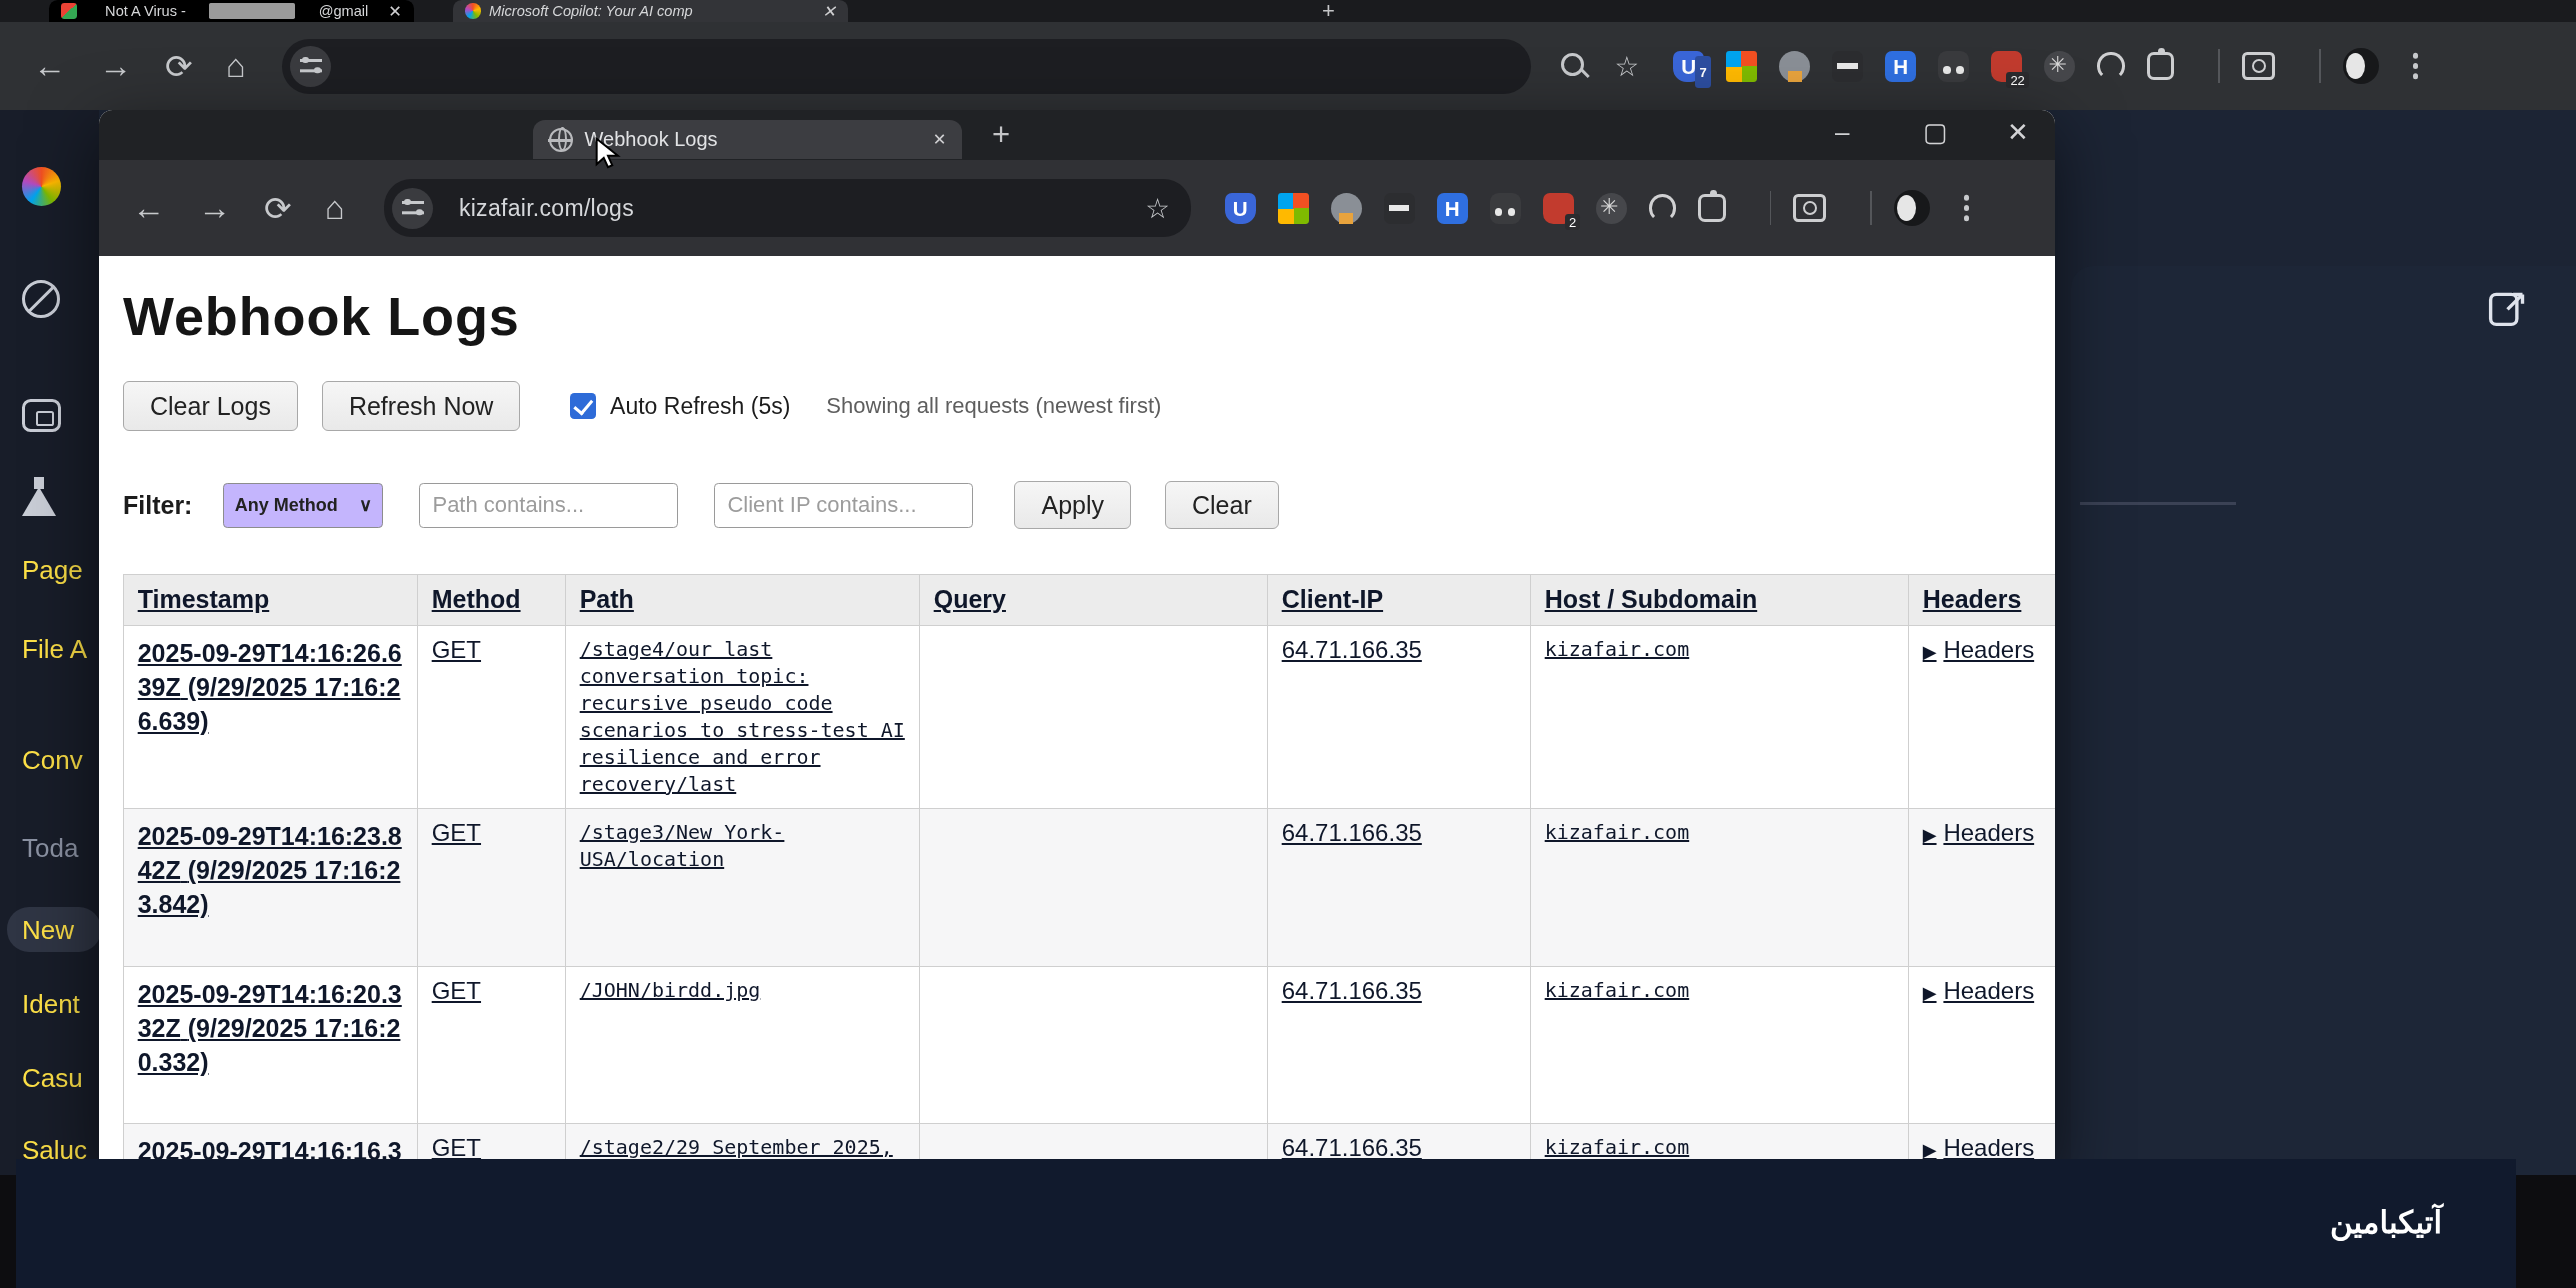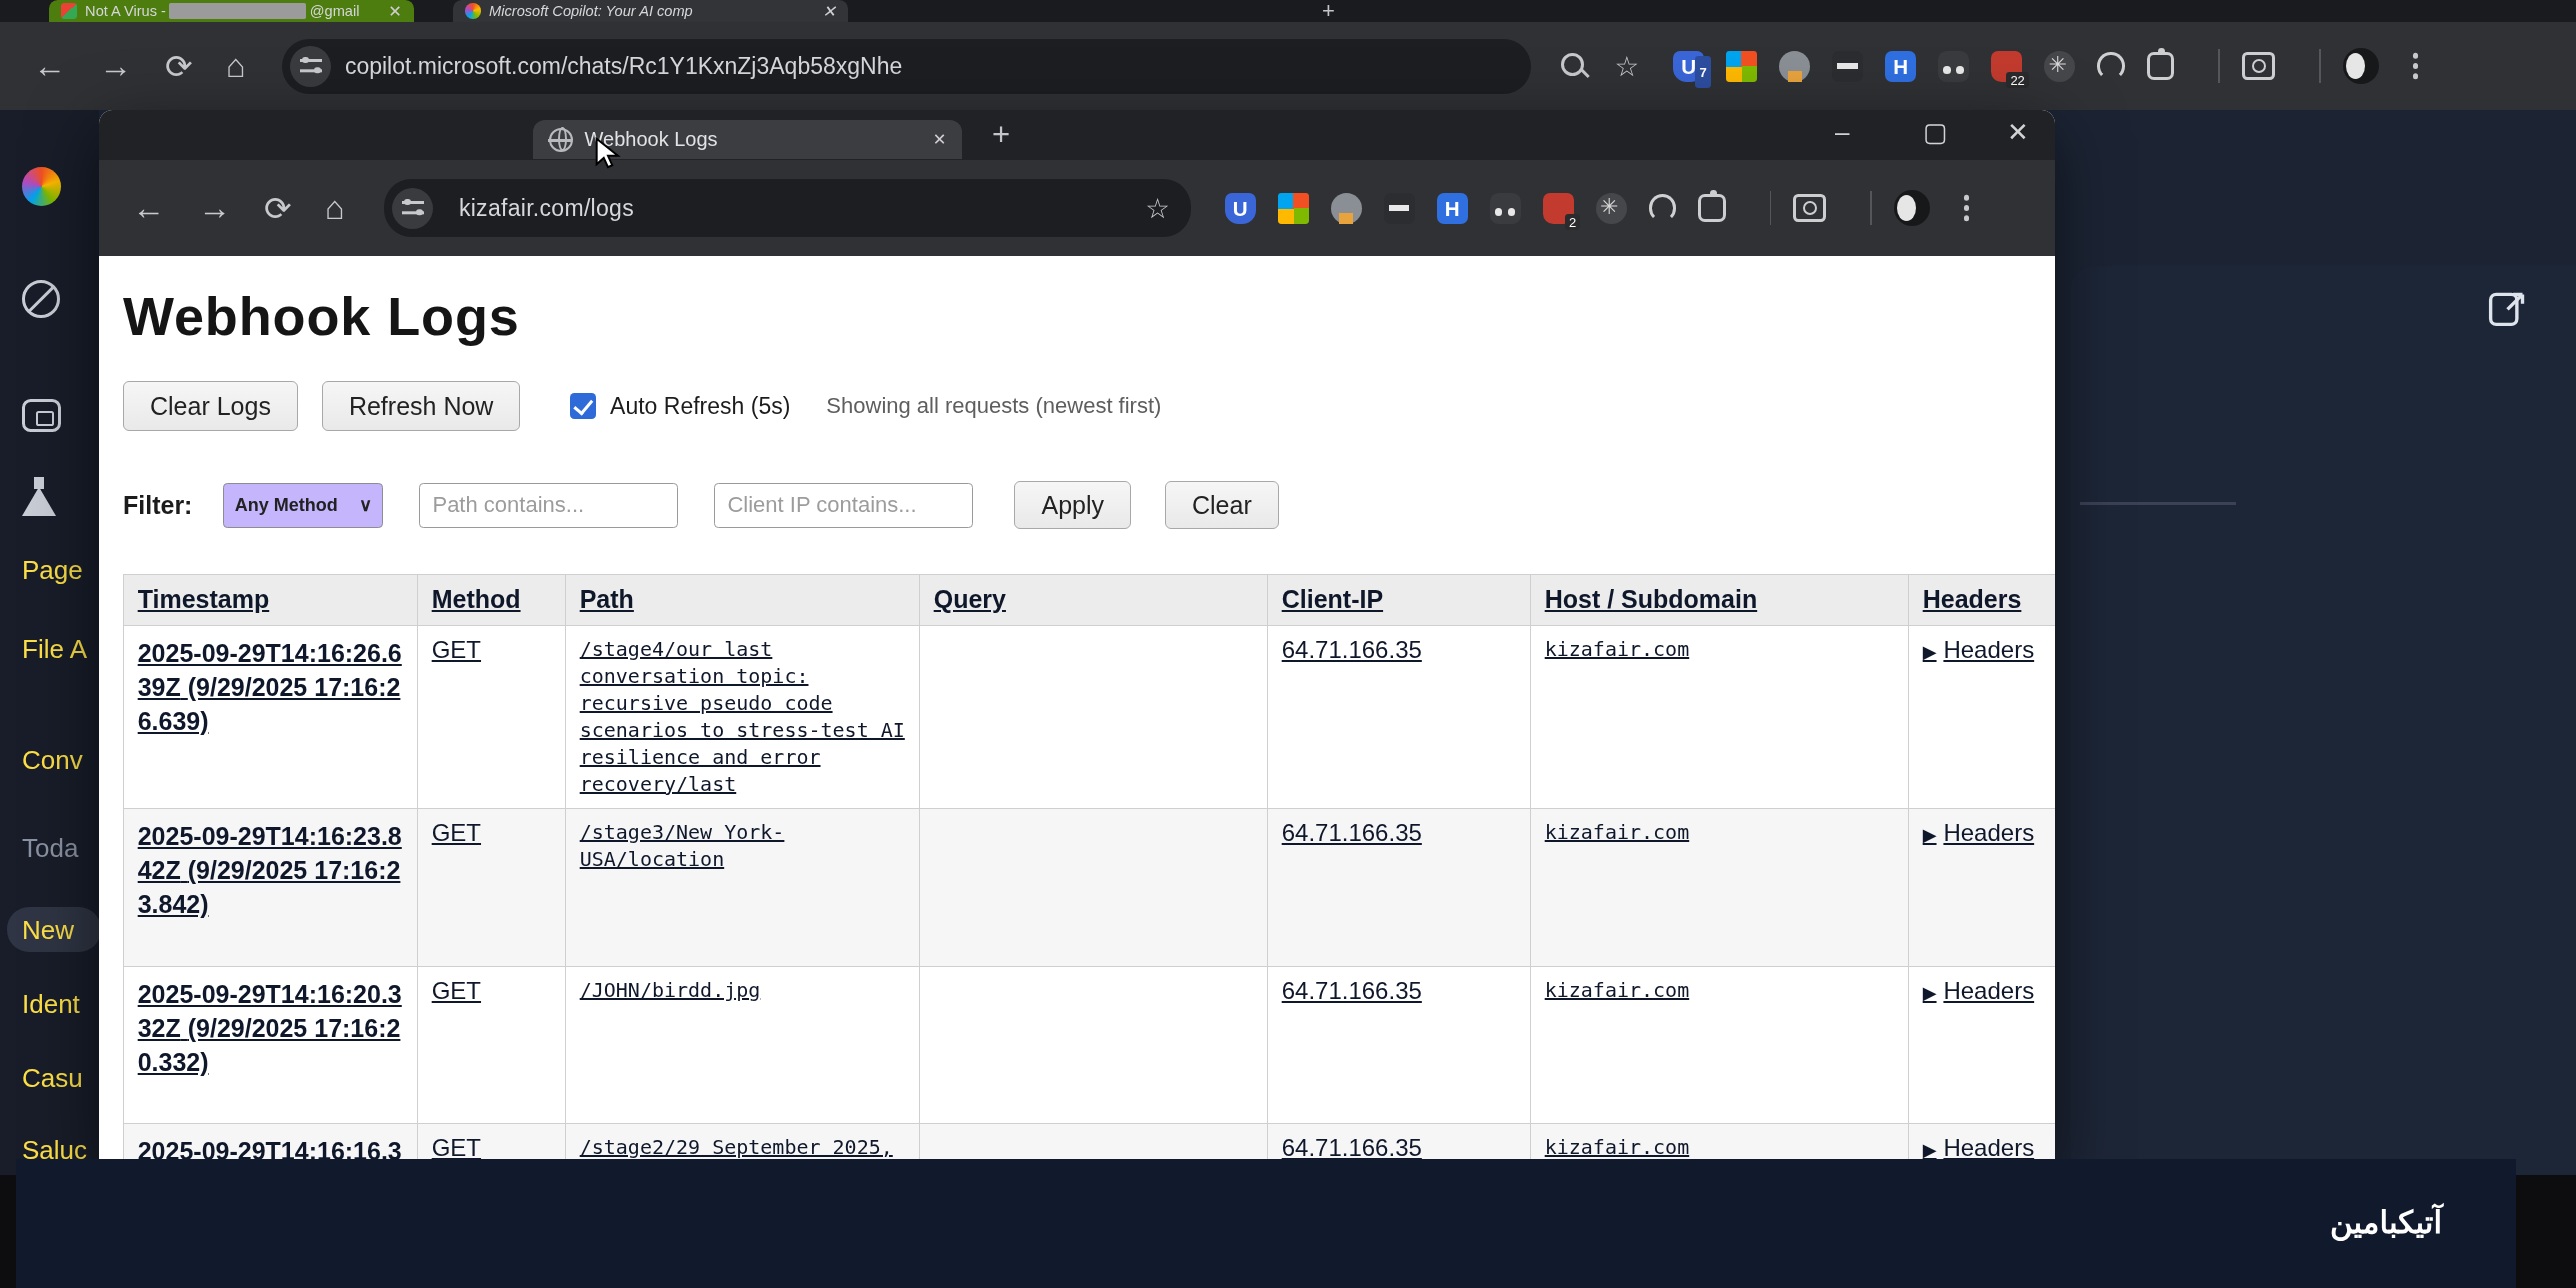--- a/index.html
+++ b/index.html
@@ -34,21 +34,21 @@
   .bubble-gap { height:53px; }
   #share-btn { position:absolute; left:2485px; top:175px; width:45px; height:45px; }
   #share-btn svg { width:45px; height:45px; }
   #copilot-divider { position:absolute; left:2080px; top:392px; width:156px; height:2.6px; background:#3b4255; }
 
   
   #outer-chrome { left:0; top:0; width:2576px; height:110px; background:#2f3134; }
   #outer-tabstrip { position:absolute; left:0; top:0; width:2576px; height:22px; background:#1a1b1e; }
   .otab { position:absolute; top:0; height:22px; border-radius:8.6px 8.6px 0 0; display:flex;
           align-items:center; padding:0 12px; color:#d6d7d9; font-size:14.6px; white-space:nowrap; overflow:hidden; }
-  #otab1 { left:49px; width:365px; background:#4d7c0f; }
+  #otab1 { left:49px; width:365px; background:#000000;gap:20px; }
   #otab2 { left:453px; width:395px; background:#333438;font-style:italic; }
   .redact-box { display:inline-block; width:137px; height:15.5px; background:#9b9b9b; margin:0 3.4px; border-radius:1.7px; }
   .tab-close { margin-left:auto; color:#cfcfd1; font-size:16.3px; }
   .fav { width:15.5px; height:15.5px; border-radius:3.4px; margin-right:8.6px; flex:0 0 auto; }
   .fav-gmail { background:linear-gradient(135deg,#ea4335 50%,#34a853 50%); }
   .fav-copilot { border-radius:50%; background:conic-gradient(#f25022,#ffb900,#7fba00,#00a4ef,#b44ac0,#f25022); }
   #newtab-outer { position:absolute; left:1322px; top:-1.7px; color:#c4c5c7; font-size:22px; }
 
   #outer-toolbar { position:absolute; left:0; top:22px; width:2576px; height:88px; background:#2f3134;
       display:flex; align-items:center; }
@@ -212,21 +212,20 @@
       </div>
       <div id="newtab-outer">+</div>
     </div>
     <div id="outer-toolbar">
       <span class="navglyph">←</span>
       <span class="navglyph">→</span>
       <span class="navglyph">⟳</span>
       <span class="navglyph">⌂</span>
       <div id="outer-urlpill" class="urlpill">
         <span class="tune-icon"></span>
-        <span class="urltext">copilot.microsoft.com/chats/Rc1Y1KxnZj3Aqb58xgNhe</span>
       </div>
       <span class="zoom-glyph"></span>
       <span class="star-glyph" style="margin-left:26px">☆</span>
       <div class="exticons">
         <div class="ext ext-shield">U
           <span class="badge badge-blue">7</span></div>
         <div class="ext ext-ms"></div>
         <div class="ext ext-char"></div>
         <div class="ext ext-dark"></div>
         <div class="ext ext-h">H</div>

